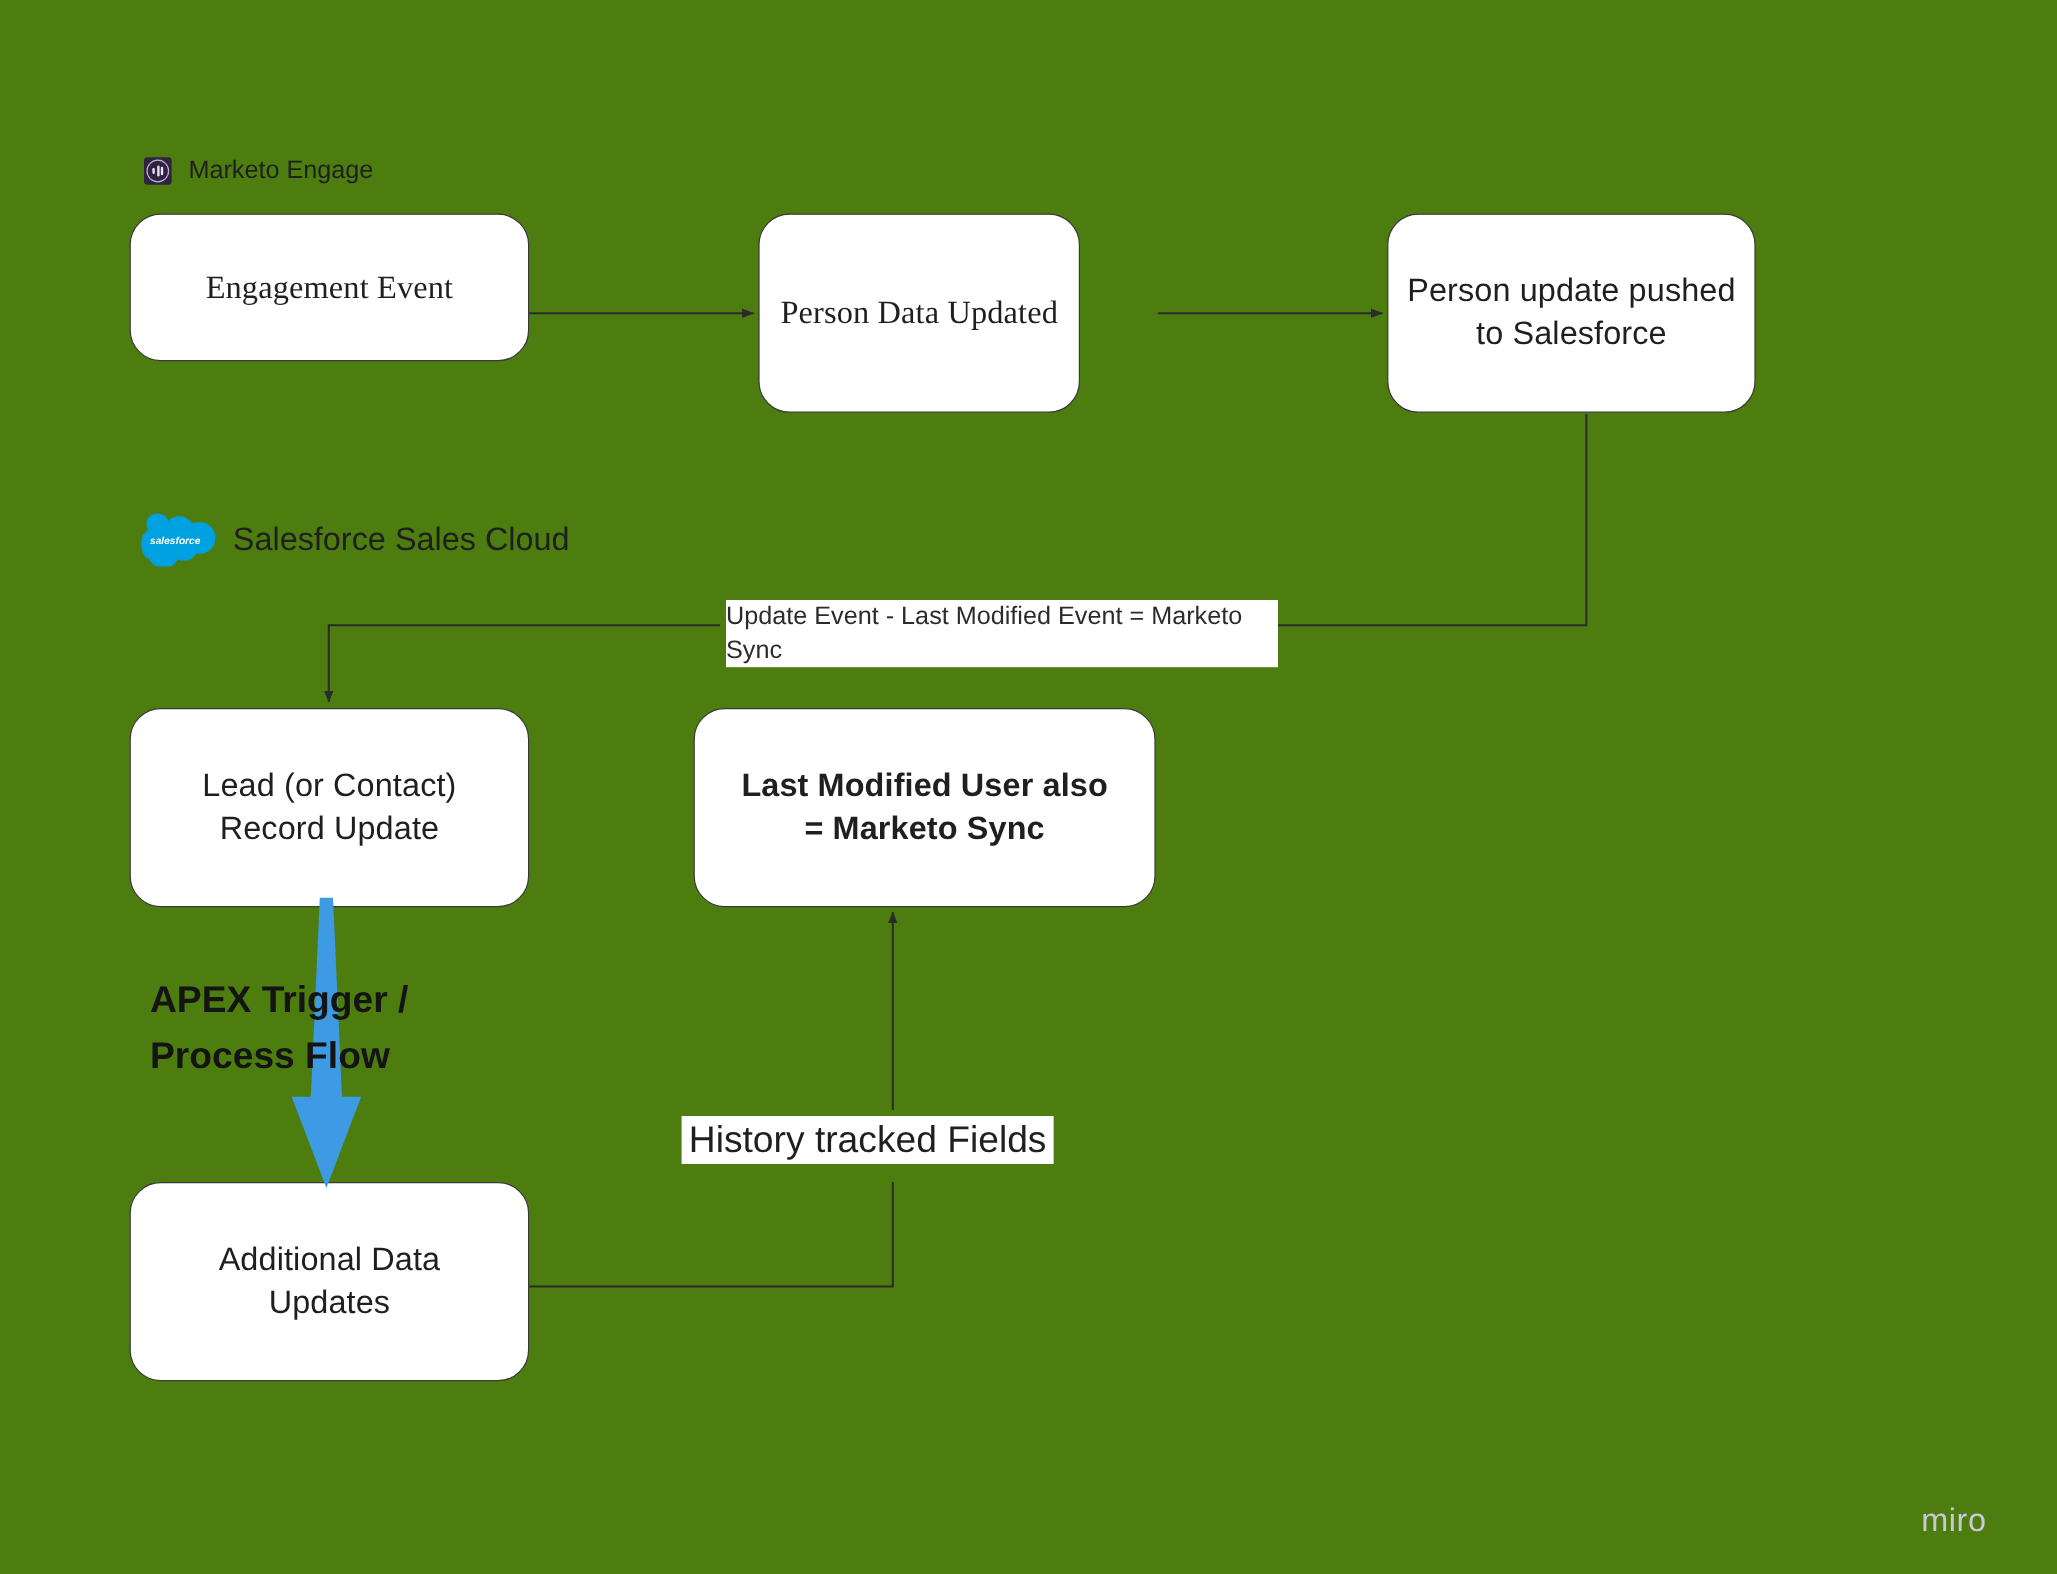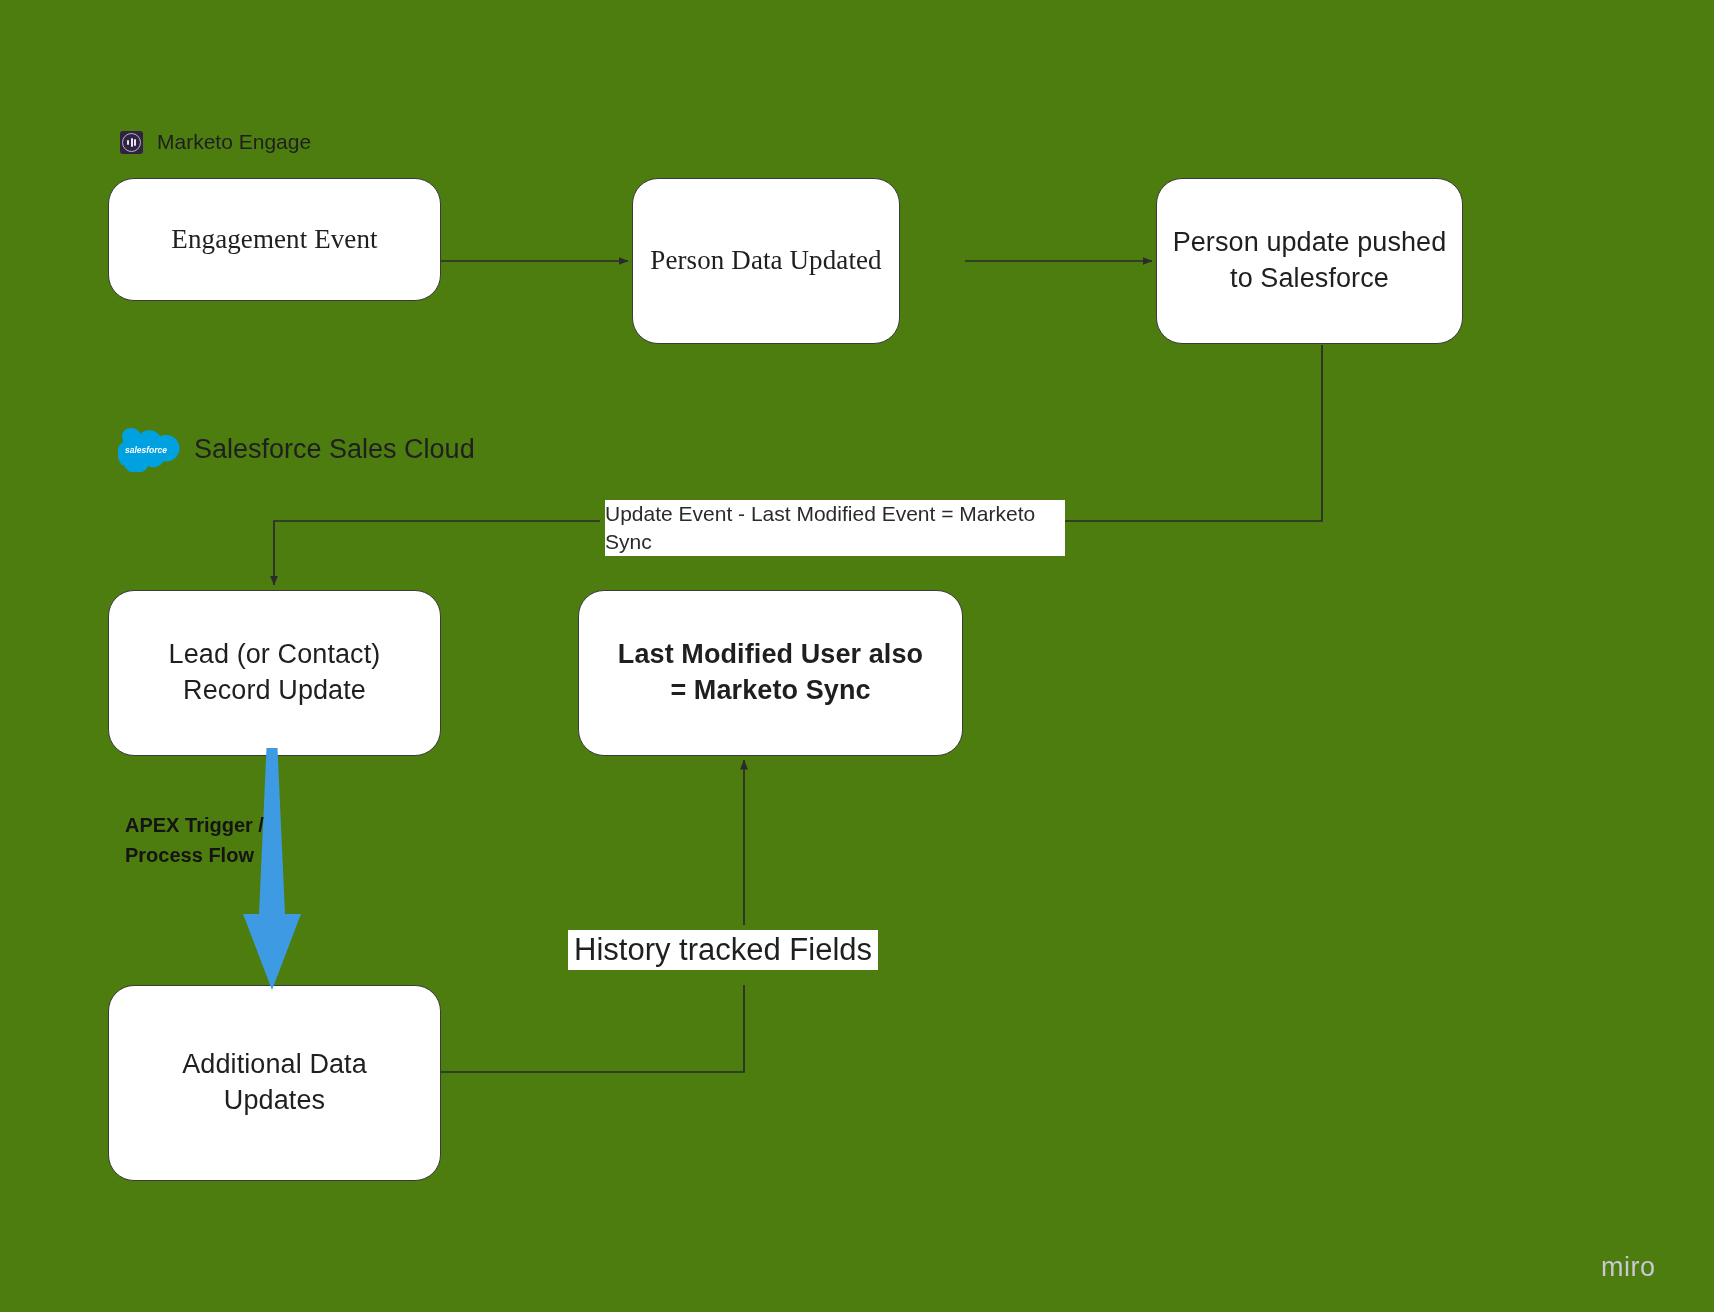--- a/index.html
+++ b/index.html
@@ -95,21 +95,21 @@
     font-size: 21px;
     line-height: 1.33;
     text-align: left;
     color: #2b2b2b;
     background: #ffffff;
     white-space: pre-line;
   }
   .bold-annotation {
     position: absolute;
     font-weight: bold;
-    font-size: 20px;
+    font-size: 31px;
     line-height: 1.5;
     color: #141414;
     white-space: pre-line;
     z-index: 5;
   }
   .plain-annotation {
     position: absolute;
     font-size: 31px;
     line-height: 1.3;
     color: #1f1f1f;
@@ -196,21 +196,21 @@
   <div class="node" style="left:108px; top:590px; width:333px; height:166px;">
     <span class="node-label">Lead (or Contact)
 Record Update</span>
   </div>
 
   <div class="node" style="left:578px; top:590px; width:385px; height:166px;font-weight:bold;">
     <span class="node-label">Last Modified User also
 = Marketo Sync</span>
   </div>
 
-  <div class="node" style="left:108px; top:985px; width:333px; height:196px;">
+  <div class="node" style="left:108px; top:985px; width:333px; height:166px;">
     <span class="node-label">Additional Data
 Updates</span>
   </div>
 
   <div class="edge-label" style="left:605px; top:500px; width:460px;">Update Event - Last Modified Event = Marketo
 Sync</div>
 
   <div class="bold-annotation" style="left:125px; top:810px; width:300px;">APEX Trigger /
 Process Flow</div>
 

